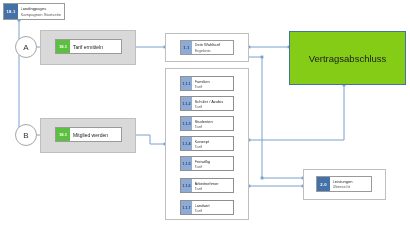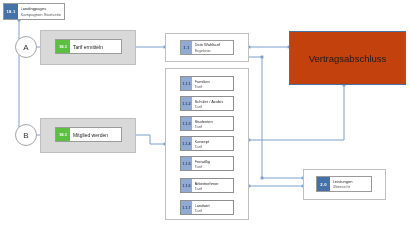--- a/index.html
+++ b/index.html
@@ -102,21 +102,21 @@
     display:flex;align-items:center;justify-content:center;
     font-size:8px;color:#333333;
   }
   #circ-a{left:15px;top:36px;}
   #circ-b{left:15px;top:124px;}
 
   
   #bigbox{
     position:absolute;box-sizing:border-box;
     left:289px;top:31px;width:117px;height:54px;
-    background:#c2410c;border:1.6px solid #4472a8;
+    background:#84cc16;border:1.6px solid #4472a8;
     display:flex;align-items:center;justify-content:center;
     font-size:9.5px;color:#1d1d1d;
   }
 </style>
 </head>
 <body>
 
 <div id="canvas">
 
   <svg class="links" viewBox="0 0 410 230" xmlns="http://www.w3.org/2000/svg">

